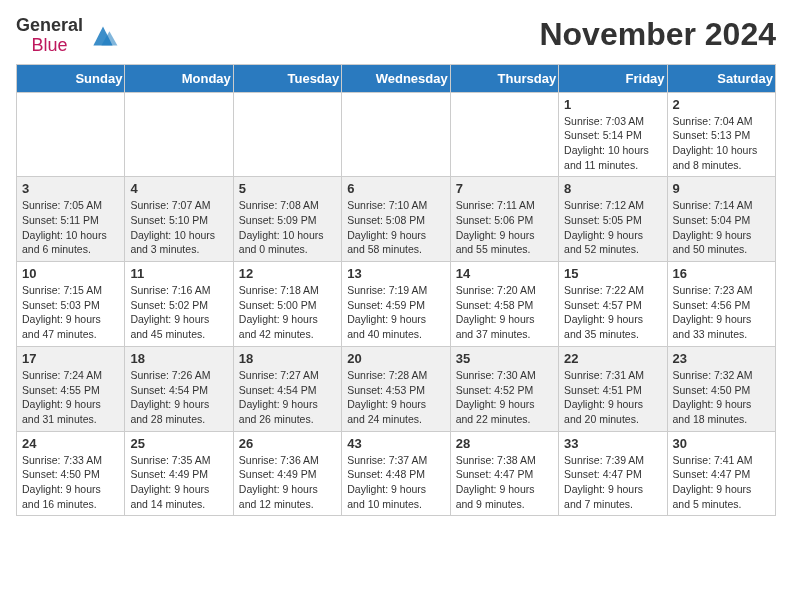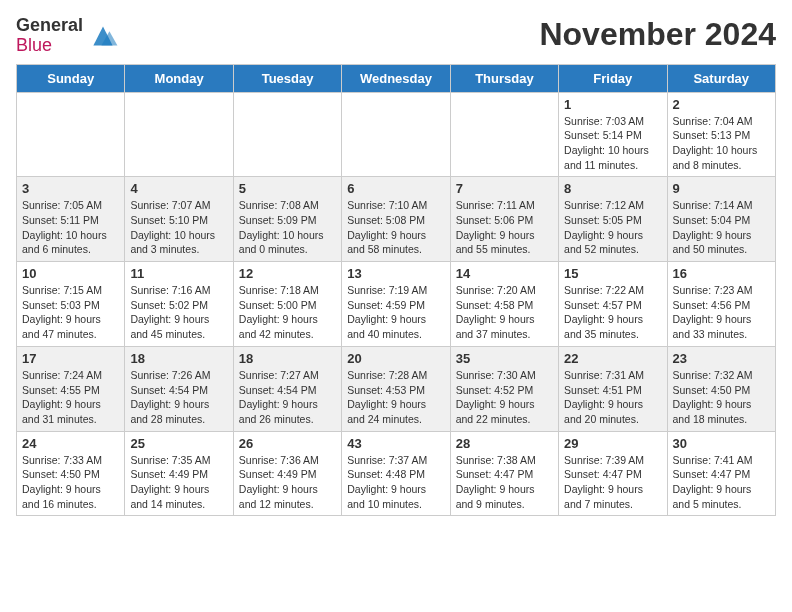--- a/index.html
+++ b/index.html
@@ -12,20 +12,21 @@
     }
     .header-area {
       display: flex;
       justify-content: space-between;
       align-items: flex-start;
       margin-bottom: 8px;
     }
     .logo {
       display: flex;
       align-items: center;
+      text-align: center;
     }
     .logo-text {
       display: flex;
       flex-direction: column;
       line-height: 1.1;
     }
     .logo-general {
       font-size: 18px;
       font-weight: bold;
       color: #333;
@@ -52,21 +53,21 @@
       color: #555;
     }
     table {
       width: 100%;
       border-collapse: collapse;
       table-layout: fixed;
     }
     .day-header {
       background-color: #2a7abf;
       color: #fff;
-      text-align: center;
+      text-align: right;
       padding: 6px 2px;
       font-size: 13px;
       font-weight: bold;
       border: 1px solid #ccc;
     }
     td {
       border: 1px solid #ccc;
       vertical-align: top;
       padding: 4px 5px;
       font-size: 10.5px;
@@ -157,17 +158,17 @@
         <td class="shaded"><span class="day-num">35</span><span class="cell-text">Sunrise: 7:30 AM<br>Sunset: 4:52 PM<br>Daylight: 9 hours<br>and 22 minutes.</span></td>
         <td class="shaded"><span class="day-num">22</span><span class="cell-text">Sunrise: 7:31 AM<br>Sunset: 4:51 PM<br>Daylight: 9 hours<br>and 20 minutes.</span></td>
         <td class="shaded"><span class="day-num">23</span><span class="cell-text">Sunrise: 7:32 AM<br>Sunset: 4:50 PM<br>Daylight: 9 hours<br>and 18 minutes.</span></td>
       </tr>
       <tr>
         <td><span class="day-num">24</span><span class="cell-text">Sunrise: 7:33 AM<br>Sunset: 4:50 PM<br>Daylight: 9 hours<br>and 16 minutes.</span></td>
         <td><span class="day-num">25</span><span class="cell-text">Sunrise: 7:35 AM<br>Sunset: 4:49 PM<br>Daylight: 9 hours<br>and 14 minutes.</span></td>
         <td><span class="day-num">26</span><span class="cell-text">Sunrise: 7:36 AM<br>Sunset: 4:49 PM<br>Daylight: 9 hours<br>and 12 minutes.</span></td>
         <td><span class="day-num">43</span><span class="cell-text">Sunrise: 7:37 AM<br>Sunset: 4:48 PM<br>Daylight: 9 hours<br>and 10 minutes.</span></td>
         <td><span class="day-num">28</span><span class="cell-text">Sunrise: 7:38 AM<br>Sunset: 4:47 PM<br>Daylight: 9 hours<br>and 9 minutes.</span></td>
-        <td><span class="day-num">29</span><span class="cell-text">Sunrise: 7:39 AM<br>Sunset: 4:47 PM<br>Daylight: 9 hours<br>and 7 minutes.</span></td>
+        <td><span class="day-num">33</span><span class="cell-text">Sunrise: 7:39 AM<br>Sunset: 4:47 PM<br>Daylight: 9 hours<br>and 7 minutes.</span></td>
         <td><span class="day-num">30</span><span class="cell-text">Sunrise: 7:41 AM<br>Sunset: 4:47 PM<br>Daylight: 9 hours<br>and 5 minutes.</span></td>
       </tr>
     </tbody>
 </table>
 
 </body></html>

